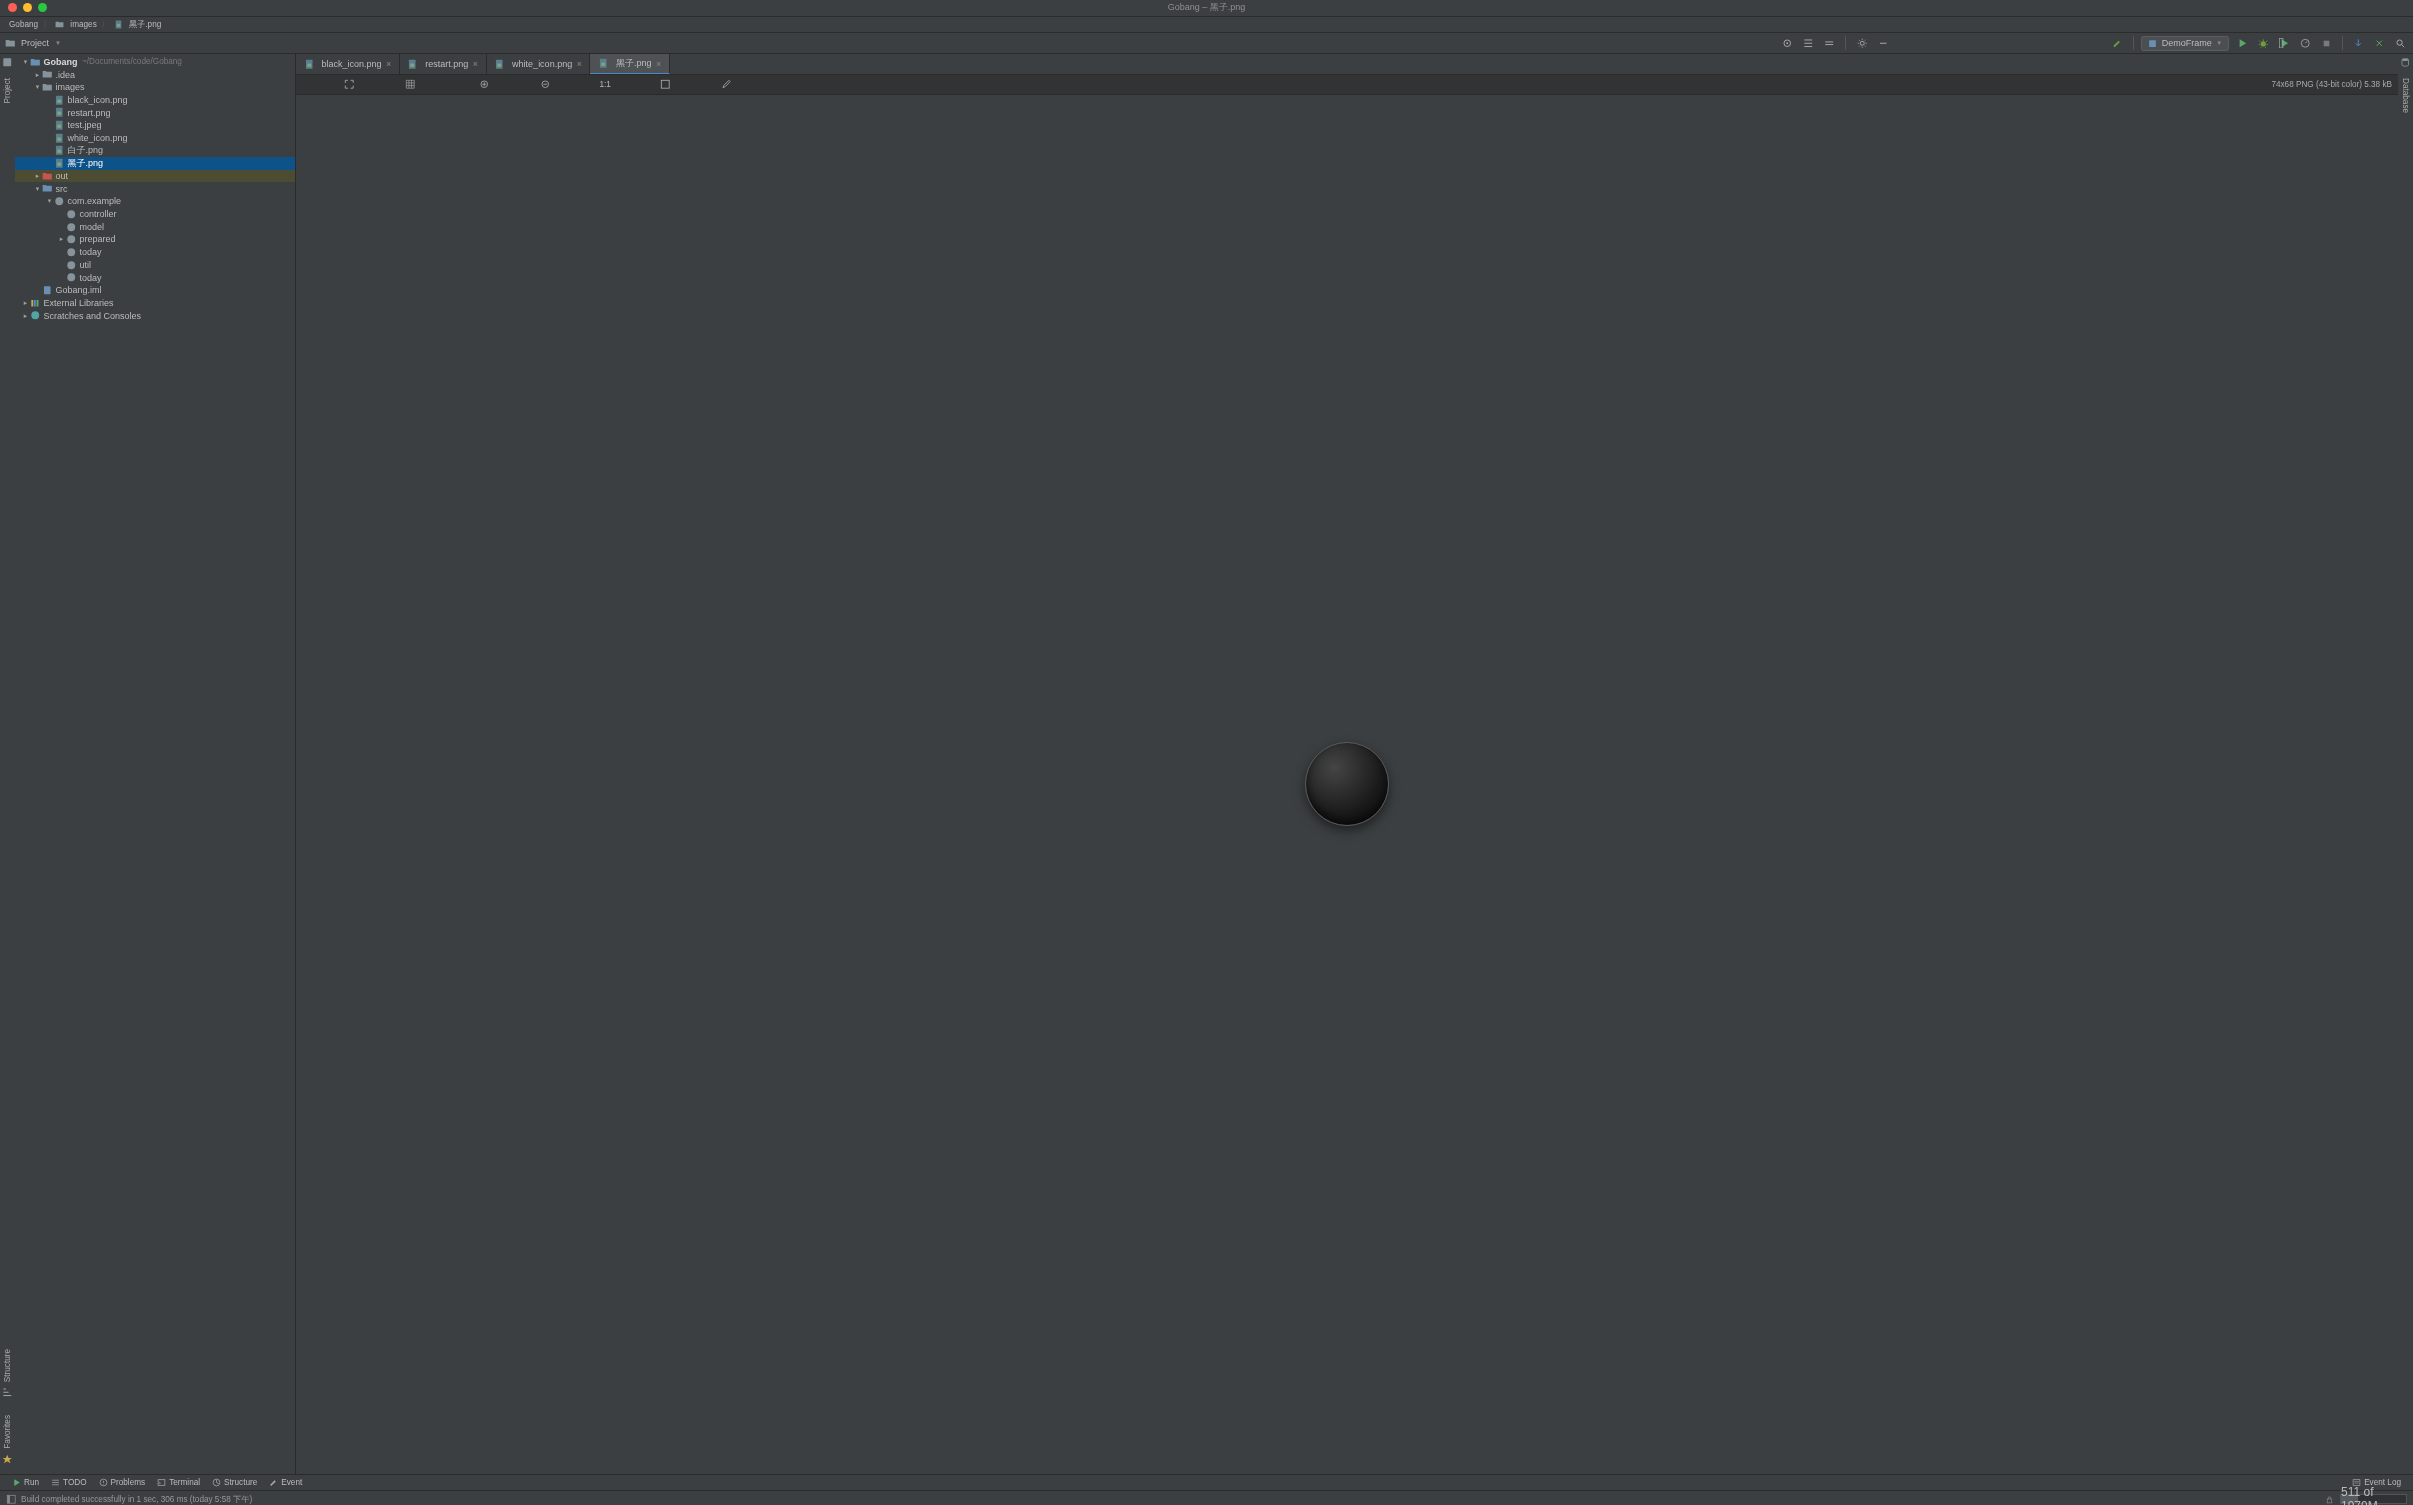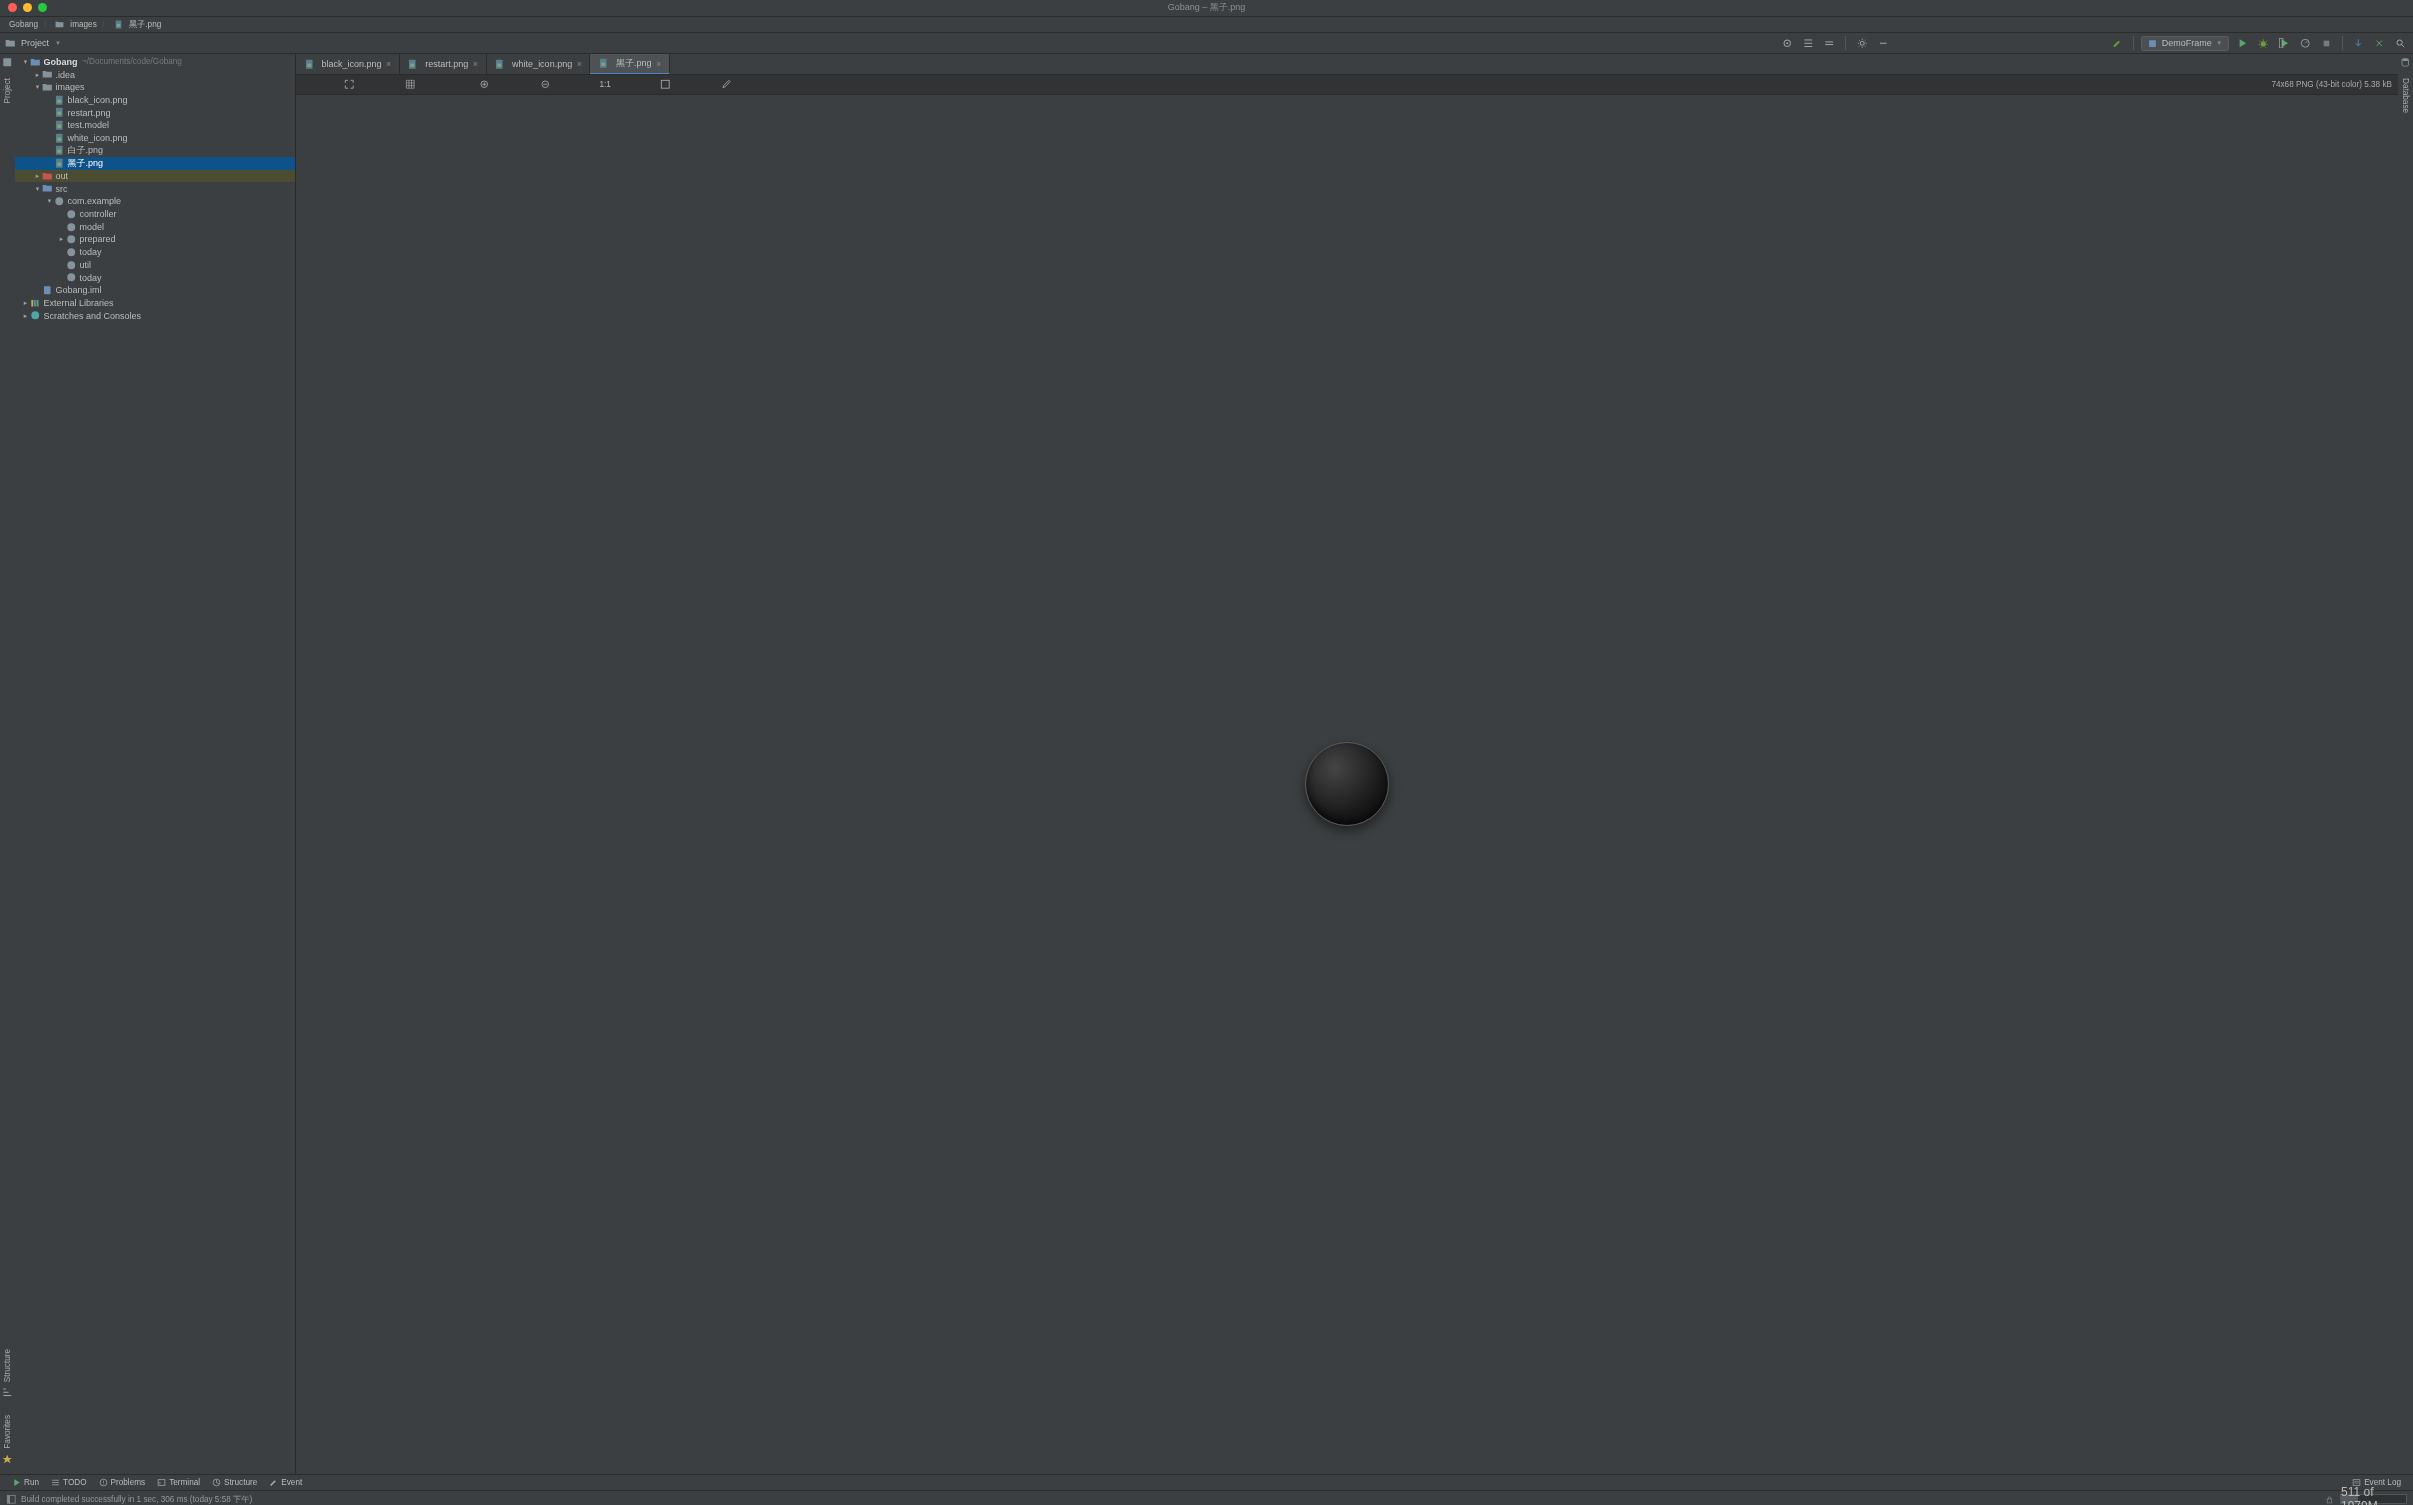--- a/index.html
+++ b/index.html
@@ -292,21 +292,21 @@
             <rect x="5" y="7" width="6" height="5" fill="#7aa67a"></rect>
           </svg>
         <span class="node-label">restart.png</span>
       </div>
       <div class="tree-row">
         <span class="indent" style="width:36px;"></span>
         <svg class="ficon" viewBox="0 0 16 16">
             <rect x="3" y="1" width="10" height="14" fill="#5b7e8f" rx="1"></rect>
             <rect x="5" y="7" width="6" height="5" fill="#7aa67a"></rect>
           </svg>
-        <span class="node-label">test.model</span>
+        <span class="node-label">test.jpeg</span>
       </div>
       <div class="tree-row">
         <span class="indent" style="width:36px;"></span>
         <svg class="ficon" viewBox="0 0 16 16">
             <rect x="3" y="1" width="10" height="14" fill="#5b7e8f" rx="1"></rect>
             <rect x="5" y="7" width="6" height="5" fill="#7aa67a"></rect>
           </svg>
         <span class="node-label">white_icon.png</span>
       </div>
       <div class="tree-row">

